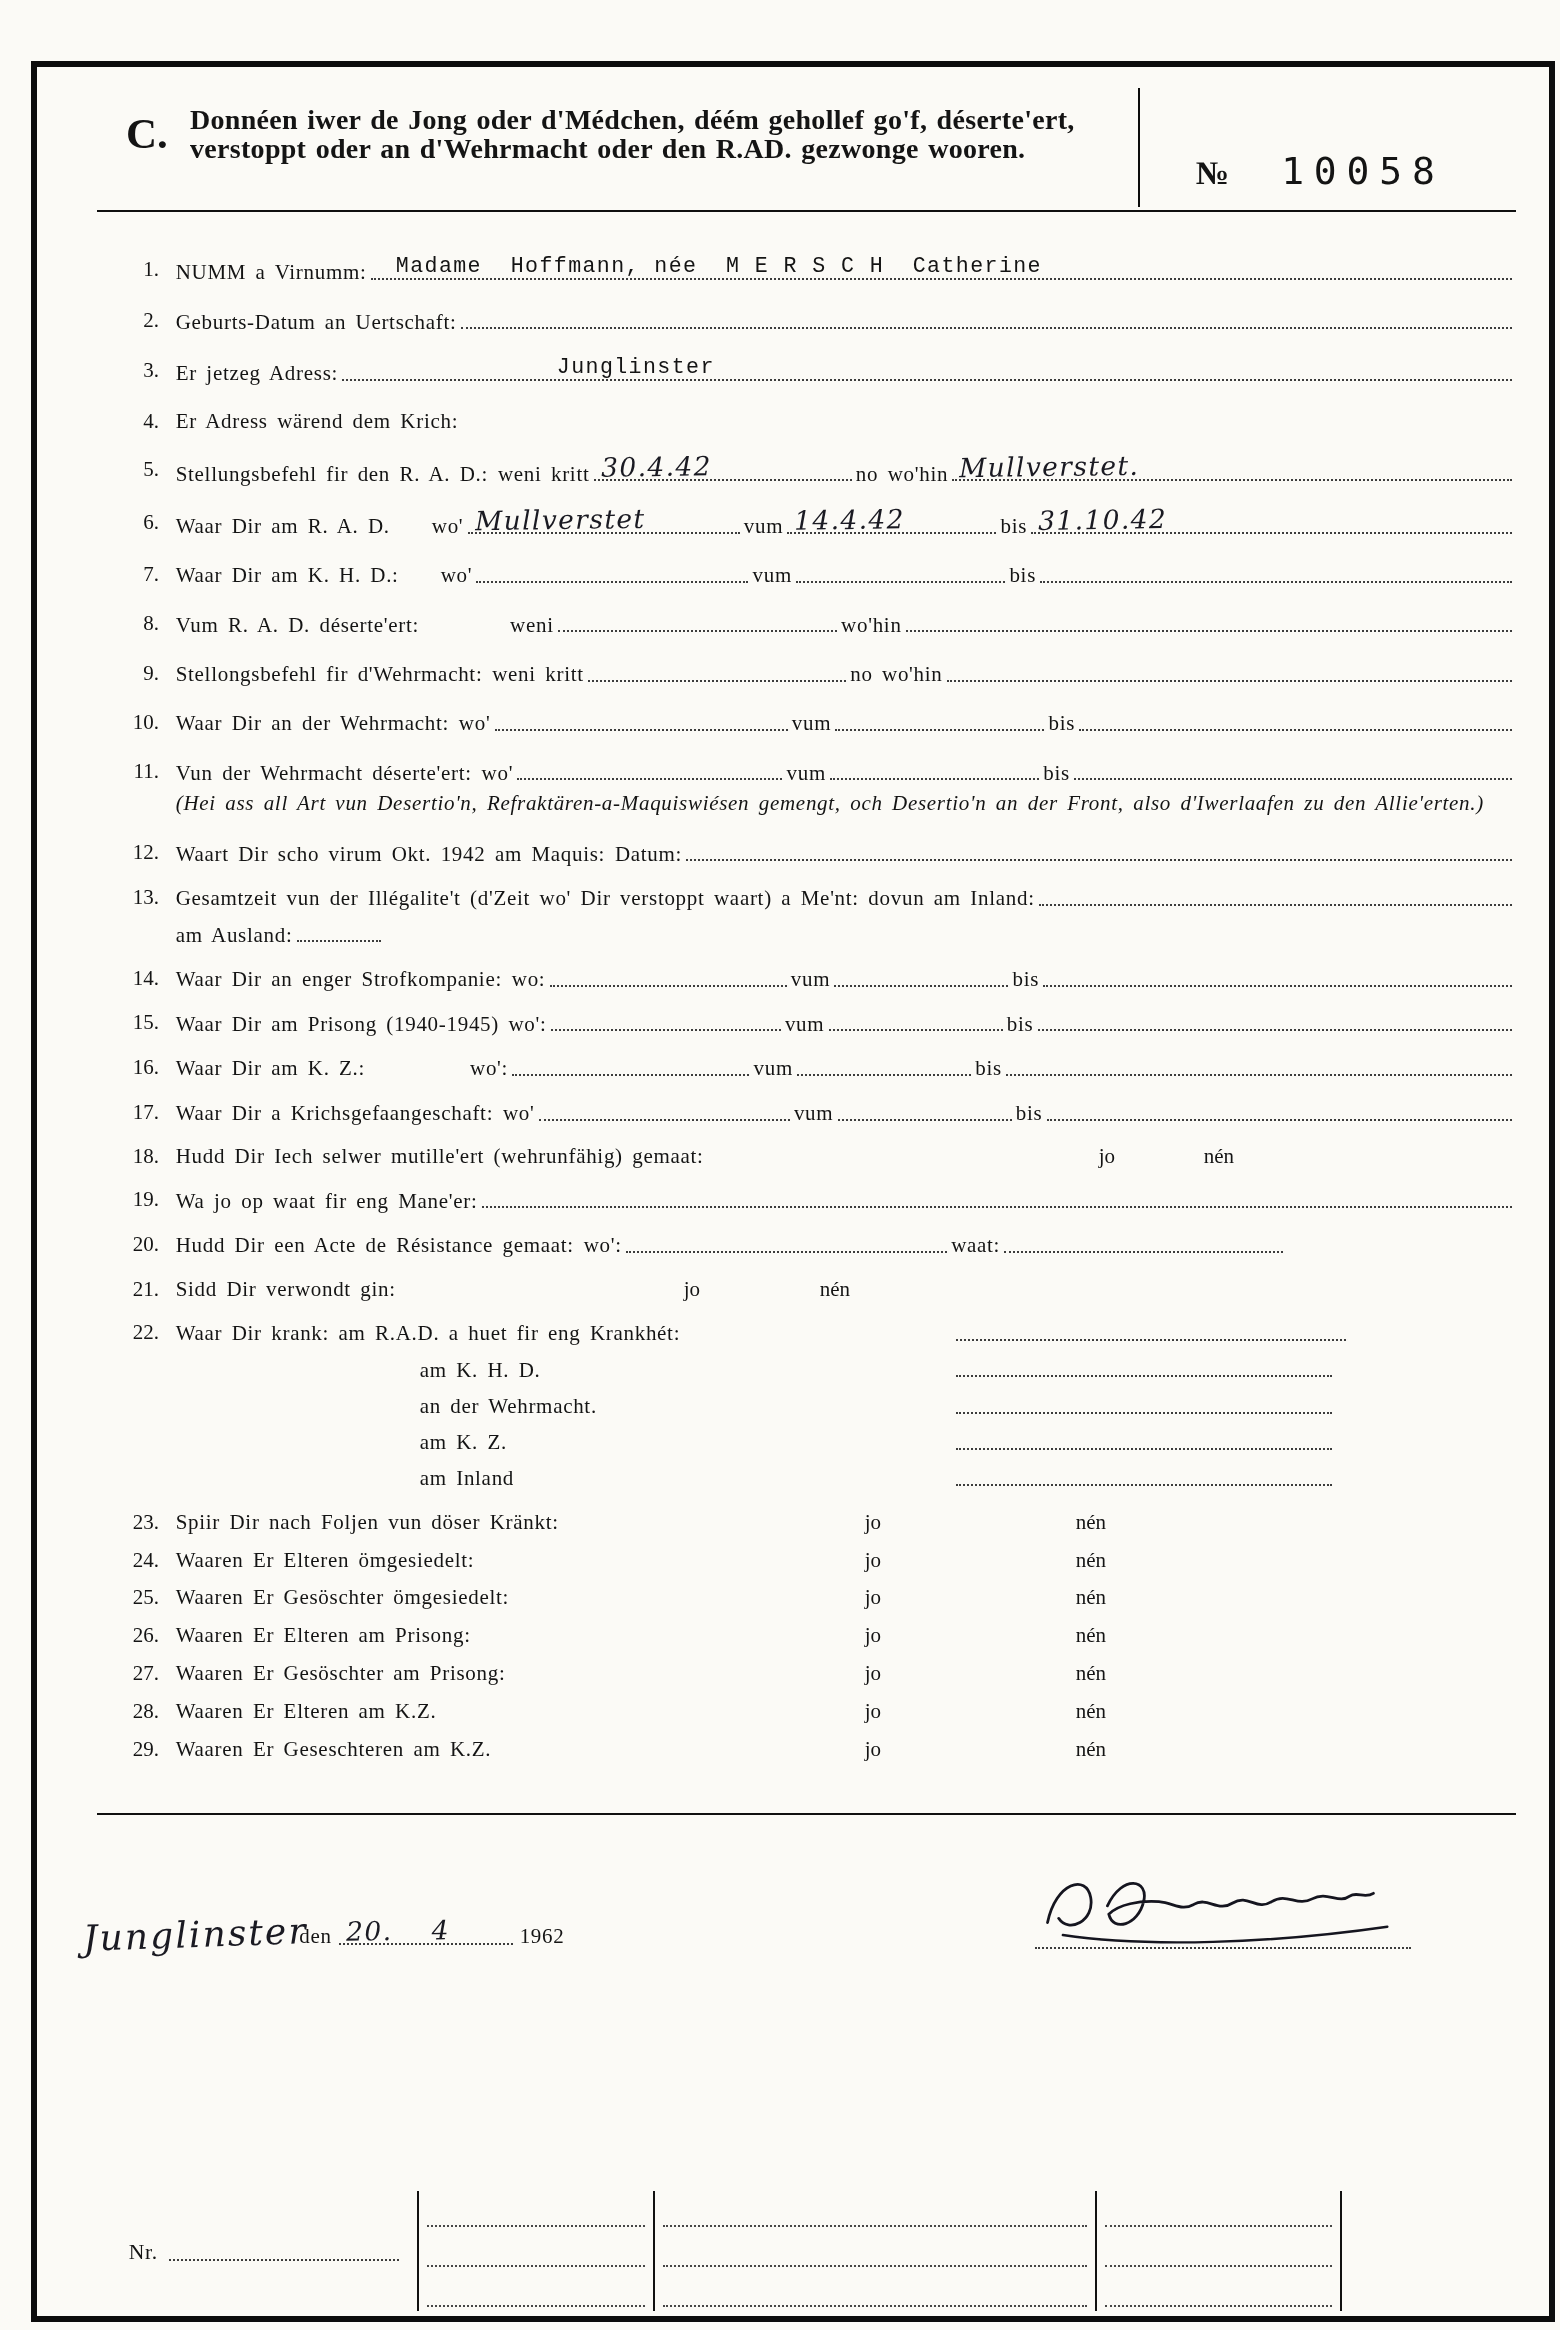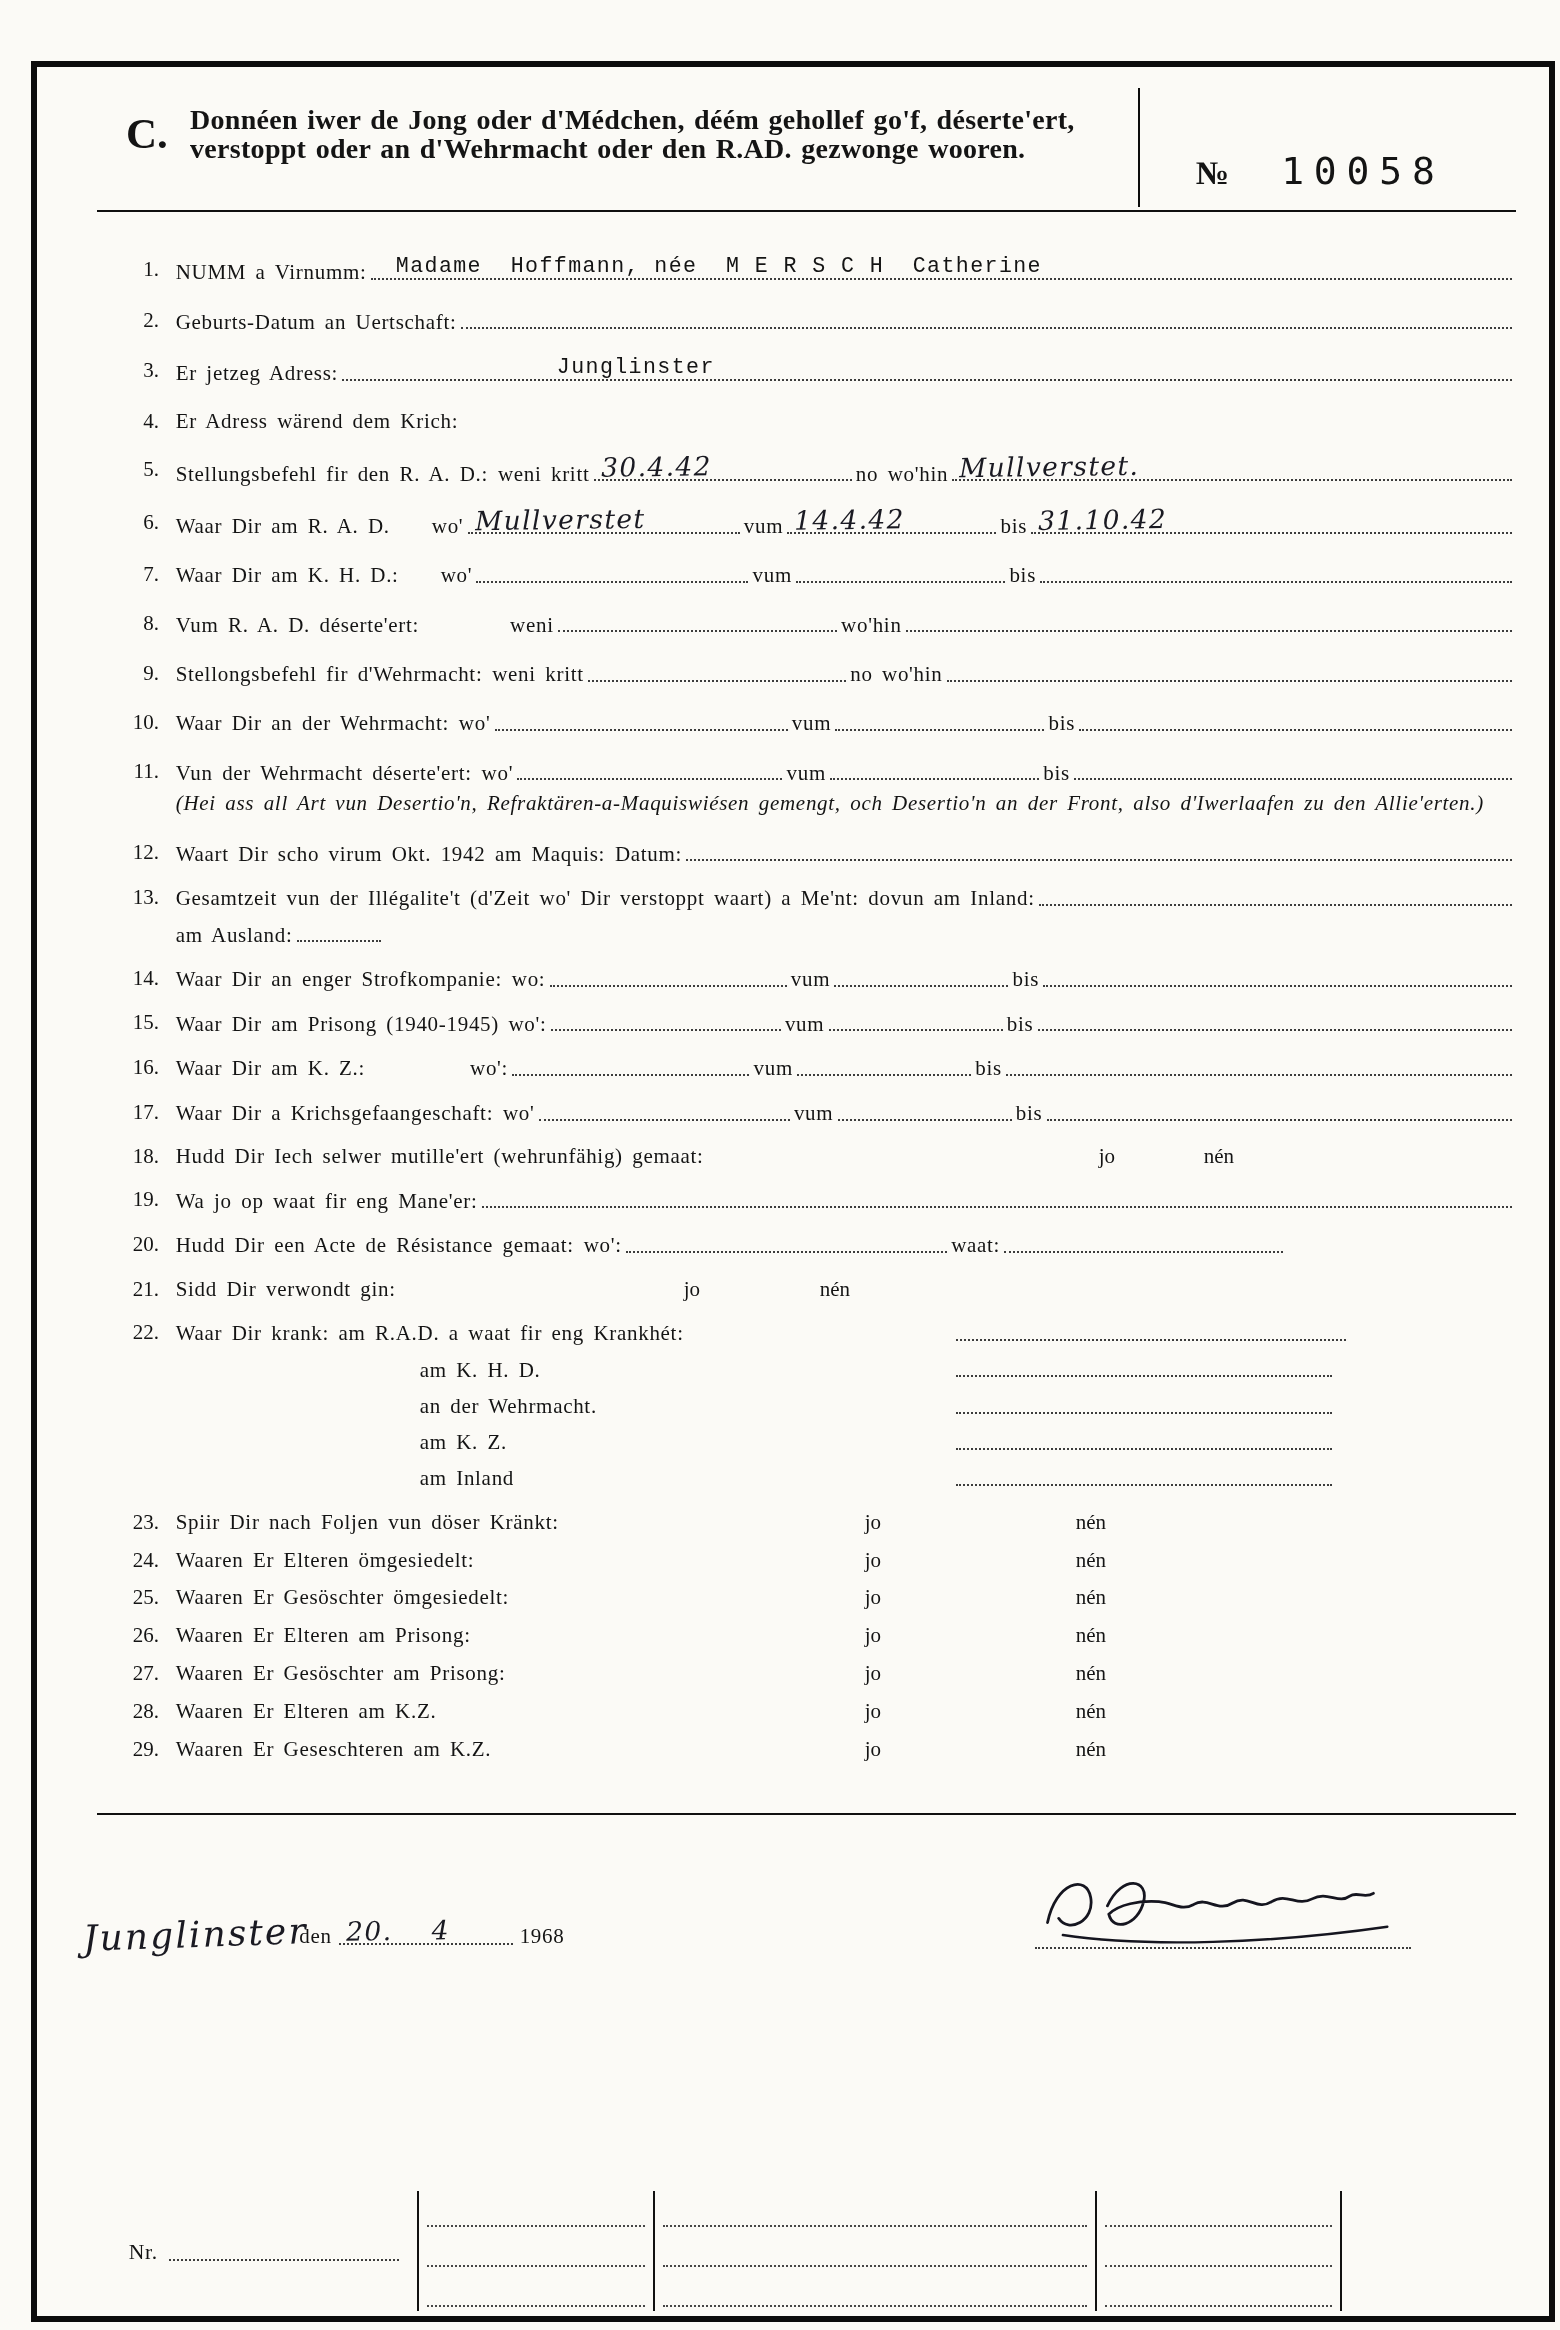--- a/index.html
+++ b/index.html
@@ -358,21 +358,21 @@
                 <span class="lbl">Sidd Dir verwondt gin:</span>
                 <span class="plain jo-21">jo</span>
                 <span class="plain nen-21">nén</span>
               </div>
             </div>
           </div>
           <div class="q sp-md">
             <span class="qnum">22.</span>
             <div class="qbody">
               <div class="qline">
-                <span class="lbl" style="width: 776px; flex: 0 0 776px;">Waar Dir krank: am R.A.D. a waat fir eng Krankhét:</span>
+                <span class="lbl" style="width: 776px; flex: 0 0 776px;">Waar Dir krank: am R.A.D. a huet fir eng Krankhét:</span>
                 <span class="fill" style="width: 390px;"></span>
               </div>
               <div class="qline">
                 <span class="lbl" style="width: 532px; flex: 0 0 532px; margin-left: 244px;">am K. H. D.</span>
                 <span class="fill" style="width: 376px;"></span>
               </div>
               <div class="qline">
                 <span class="lbl" style="width: 532px; flex: 0 0 532px; margin-left: 244px;">an der Wehrmacht.</span>
                 <span class="fill" style="width: 376px;"></span>
               </div>
@@ -461,21 +461,21 @@
       <div class="rule rule-bottom"></div>
 
 
       <div class="lower">
         <div class="dateline">
           <span class="hand-big">Junglinster</span>
           <span class="lbl">den</span>
           <span class="date-fill">
               <span class="hand">20.    4</span>
             </span>
-          <span class="lbl">1968</span>
+          <span class="lbl">1962</span>
         </div>
         <div class="sig">
           <svg width="376" height="98" viewBox="0 0 540 140">
             <path d="M18,88 C30,30 74,18 80,52 C86,86 48,104 34,82 M104,64 C126,18 164,26 156,58 C148,92 112,102 106,76 C120,62 150,56 178,58 C200,60 210,72 228,62 C248,50 262,74 284,60 C306,46 318,72 340,58 C362,44 376,66 398,54 C420,42 436,62 452,50 C462,43 474,54 486,46" stroke="#15151f" stroke-width="4" fill="none" stroke-linecap="round"></path>
             <path d="M40,106 C160,124 340,118 506,94" stroke="#15151f" stroke-width="3.5" fill="none" stroke-linecap="round"></path>
           </svg>
           <div class="sig-dots"></div>
         </div>
       </div>
 

